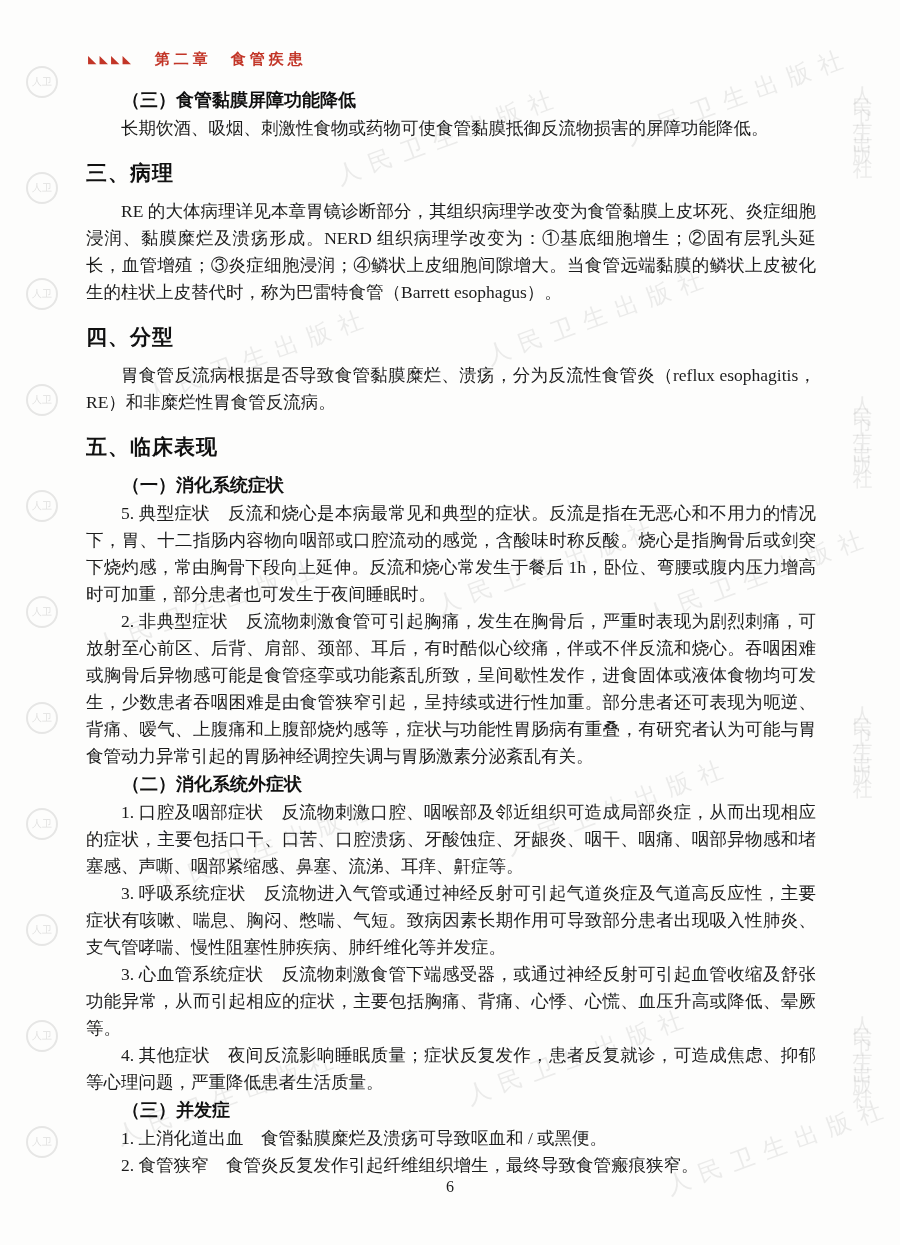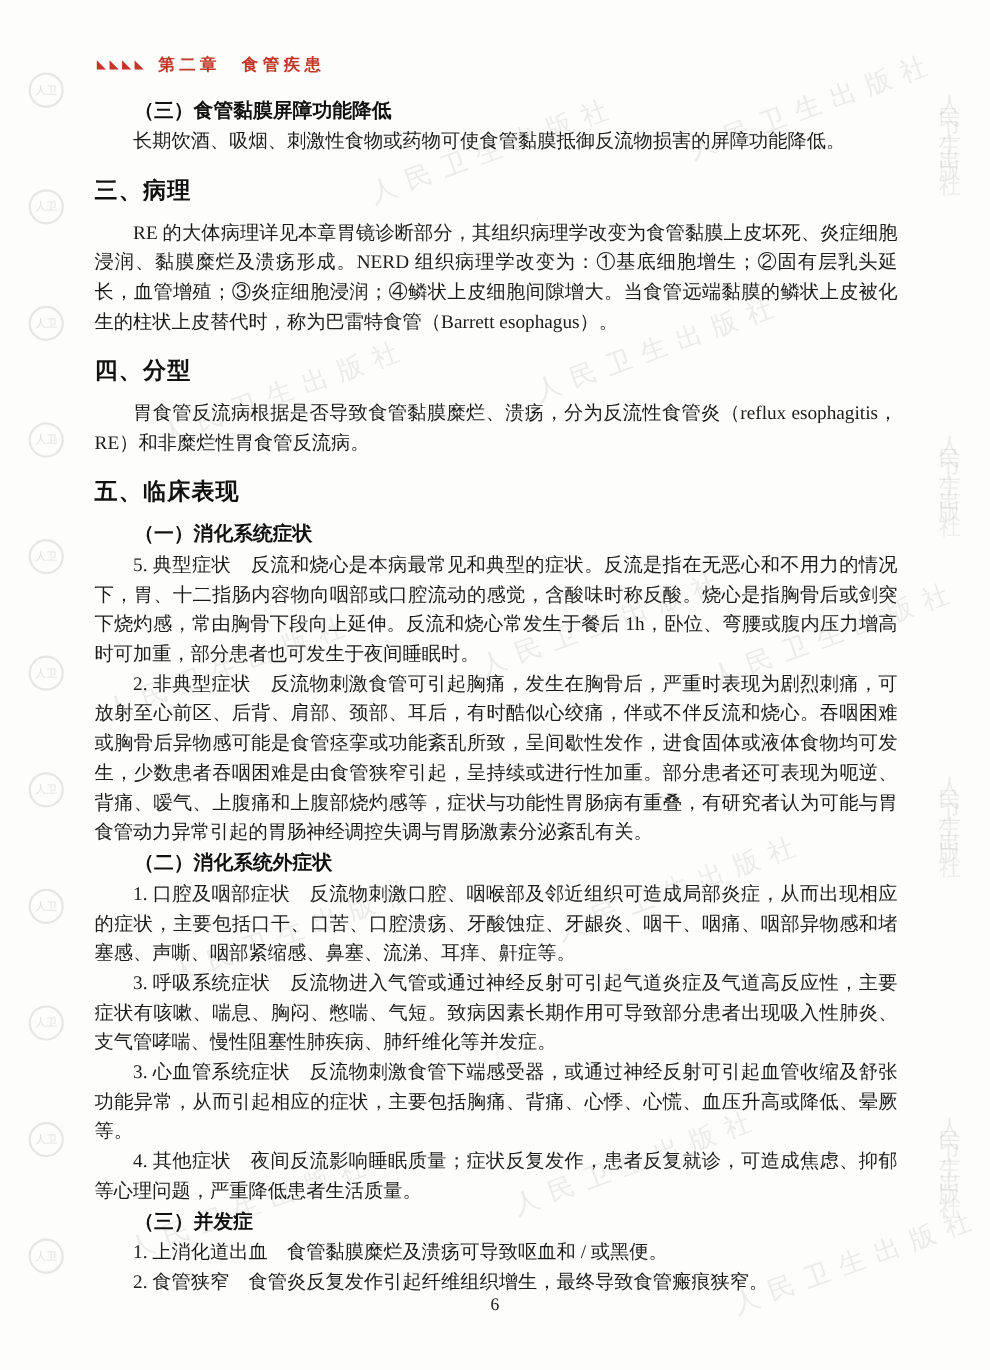--- a/index.html
+++ b/index.html
@@ -47,20 +47,21 @@
     z-index:2;
   }
   .tri {
     color:#c23527; font-size:11px; letter-spacing:3px;
     line-height:1;
   }
   .chapter-title {
     color:#c23527; font-weight:bold;
     font-size:15px; letter-spacing:4px;
     font-family:"Liberation Sans", sans-serif;
+    margin-left:11px;
   }
 
   
   .content {
     position:absolute; top:86px; left:86px; width:730px;
     z-index:1;
   }
   .content p.para {
     font-size:17.5px; line-height:27px;
     text-align:justify; text-indent:2em;

